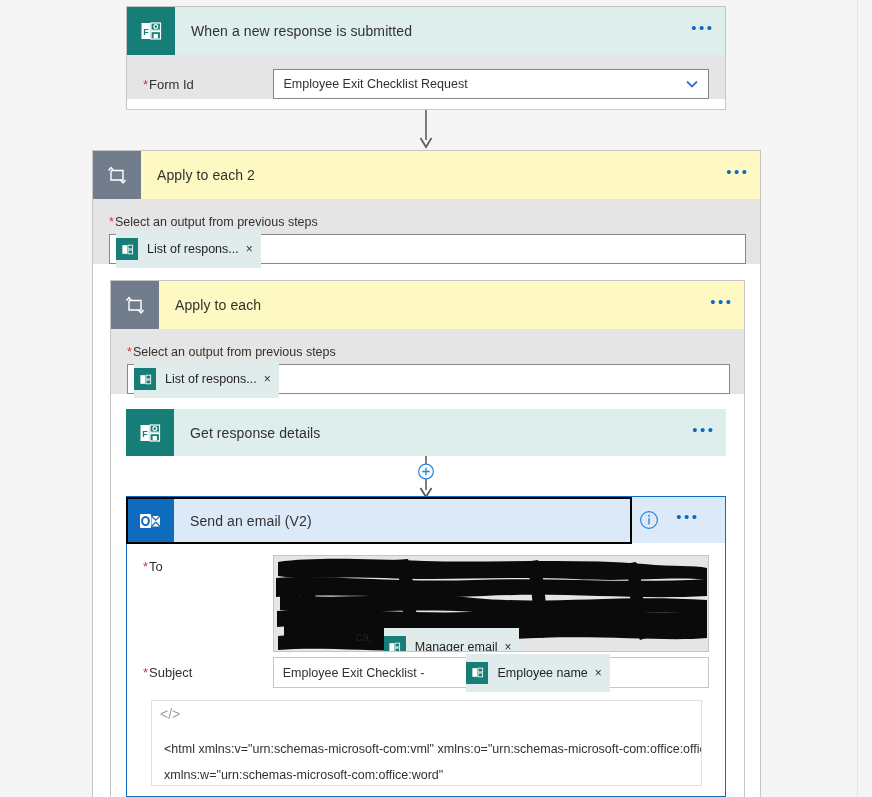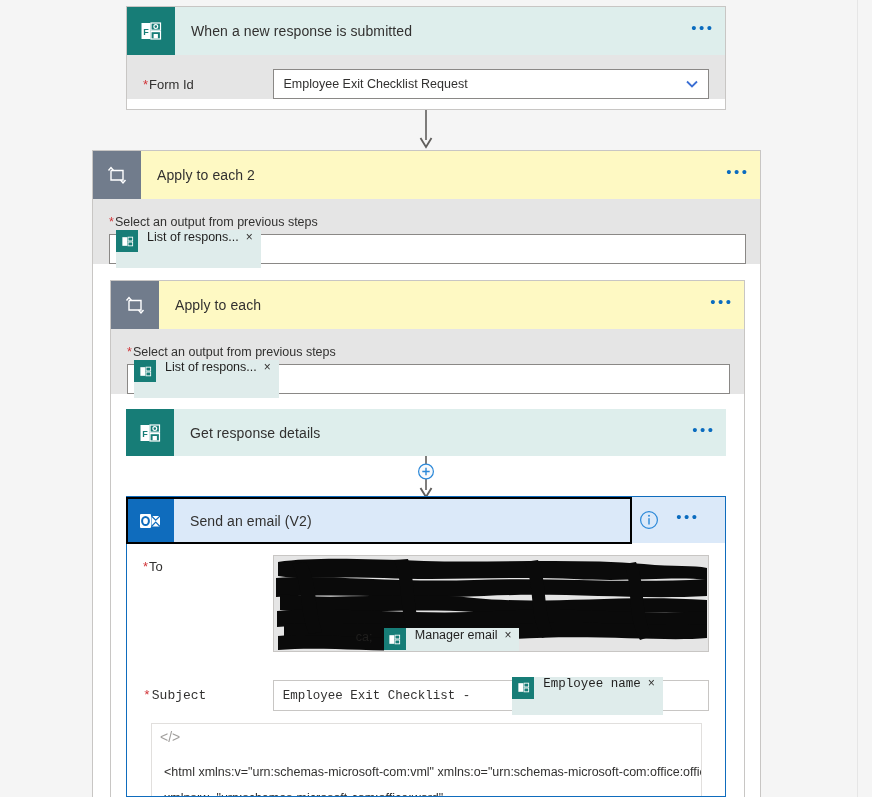--- a/index.html
+++ b/index.html
@@ -105,20 +105,21 @@
     display: flex;
     align-items: center;
     padding: 0 8px;
     font-size: 12.5px;
     color: #323130;
   }
 
   
   .chip {
     display: inline-flex;
+    align-items: center;
     background: #dfeceb;
     height: 38px;
     font-size: 12.5px;
     color: #201f1e;
     white-space: nowrap;
   }
   .chip-ic {
     width: 22px; height: 22px;
     min-width: 22px;
     background: #177d77;
@@ -374,21 +375,21 @@
                 <rect x="13" y="4" width="8.5" height="7" fill="none" stroke="#ffffff" stroke-width="1.6"></rect>
                 <rect x="13" y="13" width="8.5" height="7" fill="none" stroke="#ffffff" stroke-width="1.6"></rect>
               </svg>
             </span>
             <span class="chip-label">Manager email</span>
             <span class="chip-x">×</span>
           </span>
         </div>
       </div>
 
-      <div style="display:flex; align-items:center; margin-top:28px;font-family:Liberation Mono, monospace;">
+      <div style="display:flex; align-items:center; margin-top:5px;">
         <div style="width:130px;">
           <span class="req">*</span><span>Subject</span>
         </div>
         <div class="input-box" style="width:437px; height:31px; padding-left:9px; border-color:#c8c6c4;gap:36px;">
           <span>Employee Exit Checklist -</span>
           <span class="chip" style="margin-left:6px;">
             <span class="chip-ic">
               <svg width="13" height="13" viewBox="0 0 24 24">
                 <rect x="2.5" y="4" width="9" height="16" fill="#ffffff"></rect>
                 <rect x="13" y="4" width="8.5" height="7" fill="none" stroke="#ffffff" stroke-width="1.6"></rect>

